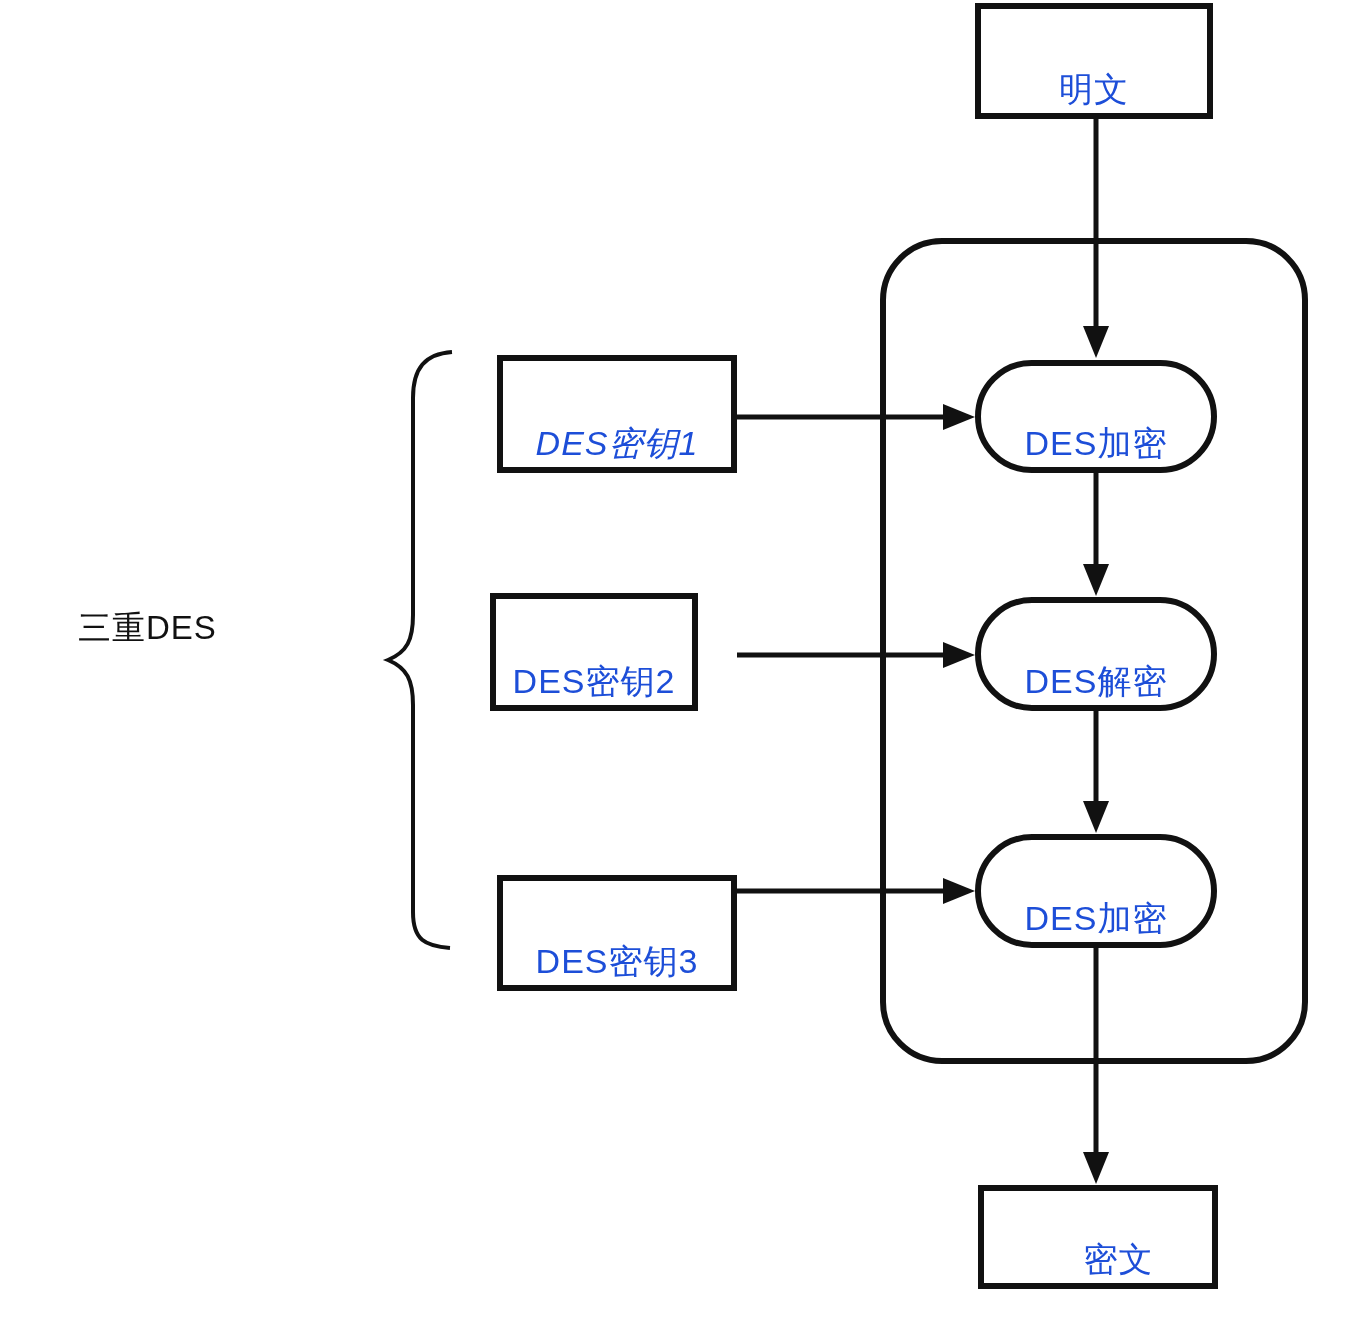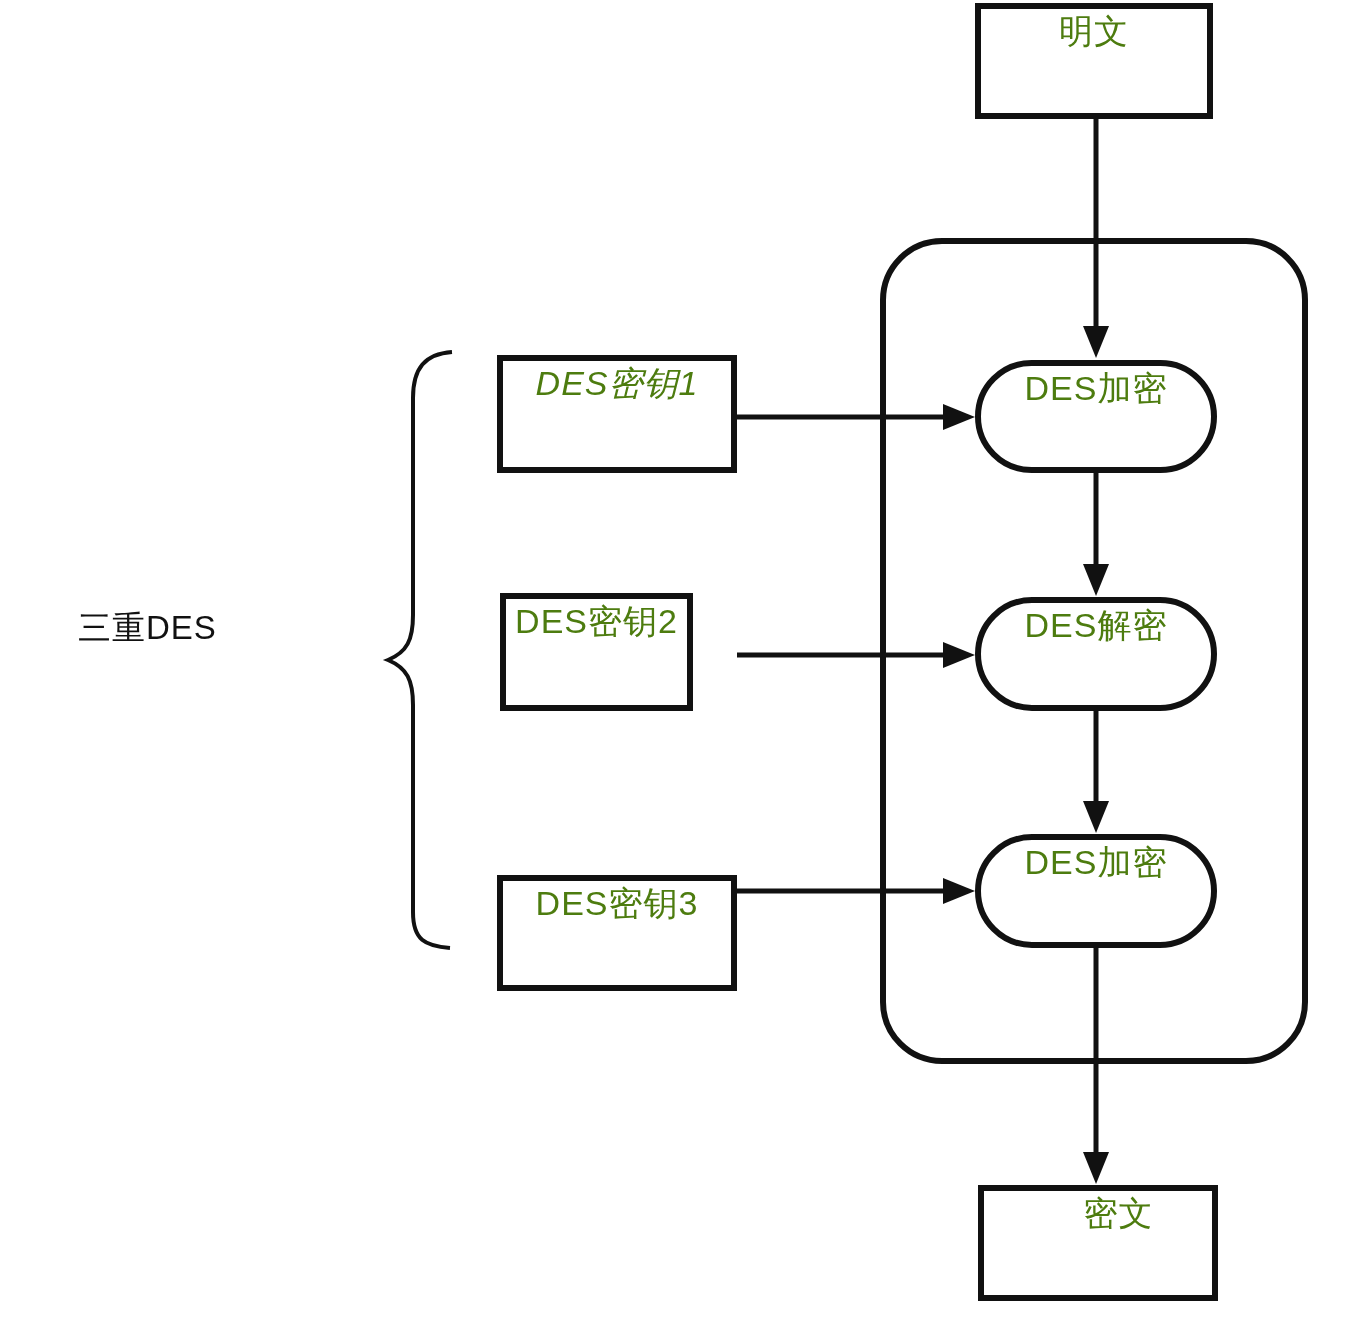--- a/index.html
+++ b/index.html
@@ -15,49 +15,49 @@
     font-family: "Liberation Sans", "DejaVu Sans", sans-serif;
     color: #111111;
     overflow: hidden;
   }
   .node {
     position: absolute;
     box-sizing: border-box;
     background: #ffffff;
     border: 6px solid #111111;
     display: flex;
-    align-items: flex-start;
+    align-items: flex-end;
     justify-content: center;
     font-size: 34px;
     letter-spacing: 1px;
-    color: #4d7c0f;
+    color: #1d4ed8;
     z-index: 3;
   }
   .group-box {
     position: absolute;
     box-sizing: border-box;
     border: 6px solid #111111;
     border-radius: 62px;
     background: #ffffff;
     z-index: 1;
   }
   svg.wires {
     position: absolute;
     left: 0;
     top: 0;
     z-index: 2;
   }
   .rect-node { border-radius: 0; }
   .pill-node { border-radius: 57px; }
 
   #node-plaintext  { left: 975px; top: 3px;    width: 238px; height: 116px; }
-  #node-ciphertext { left: 978px; top: 1185px; width: 240px; height: 116px; padding-left: 41px; }
+  #node-ciphertext { left: 978px; top: 1185px; width: 240px; height: 104px; padding-left: 41px; }
 
   #node-key1 { left: 497px; top: 355px; width: 240px; height: 118px; font-style: italic; }
-  #node-key2 { left: 500px; top: 593px; width: 193px; height: 118px; }
+  #node-key2 { left: 490px; top: 593px; width: 208px; height: 118px; }
   #node-key3 { left: 497px; top: 832px; width: 240px; height: 116px; margin-top: 43px; }
 
   #node-op1 { left: 975px; top: 360px; width: 242px; height: 113px; }
   #node-op2 { left: 975px; top: 597px; width: 242px; height: 114px; }
   #node-op3 { left: 975px; top: 834px; width: 242px; height: 114px; }
 
   #outer-group { left: 880px; top: 238px; width: 428px; height: 826px; }
 
   .side-label {
     position: absolute;

